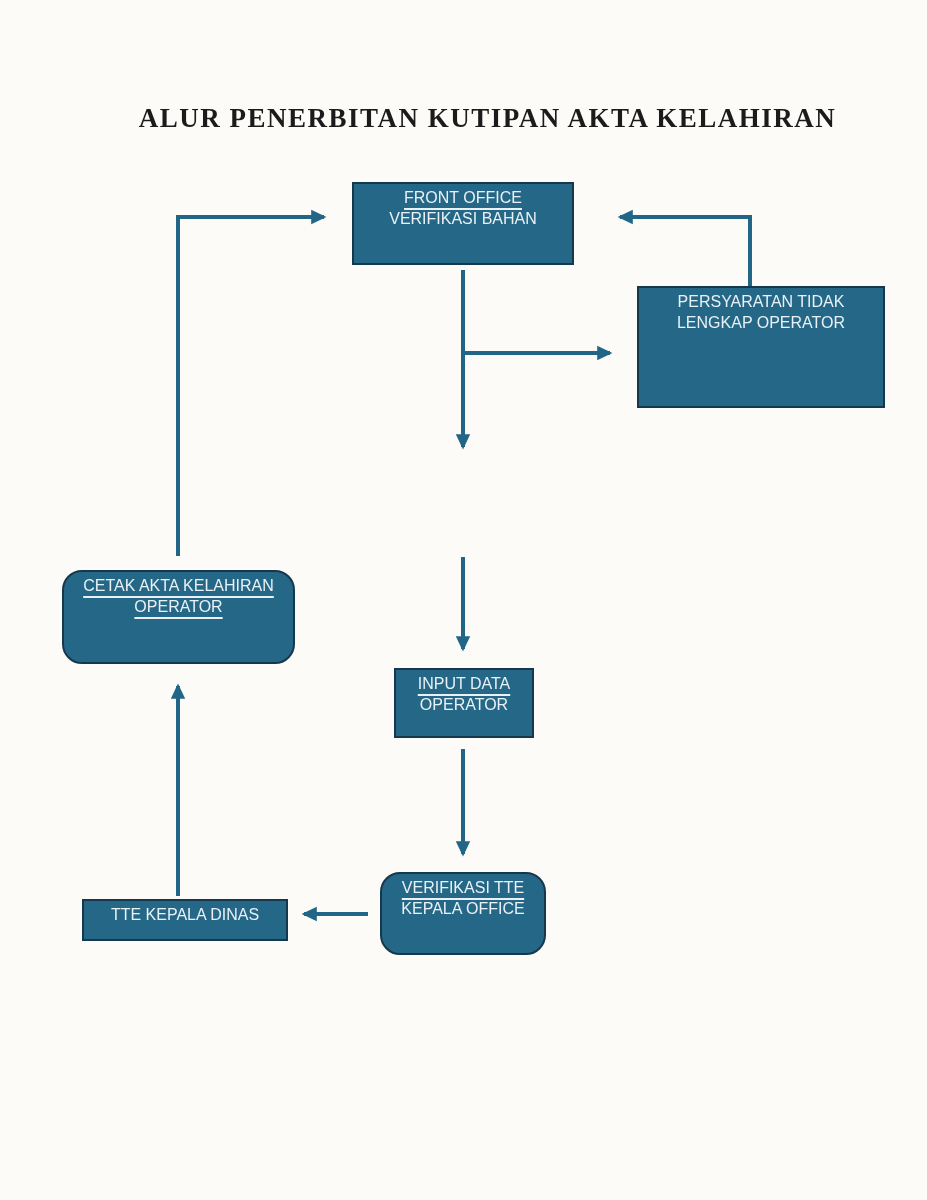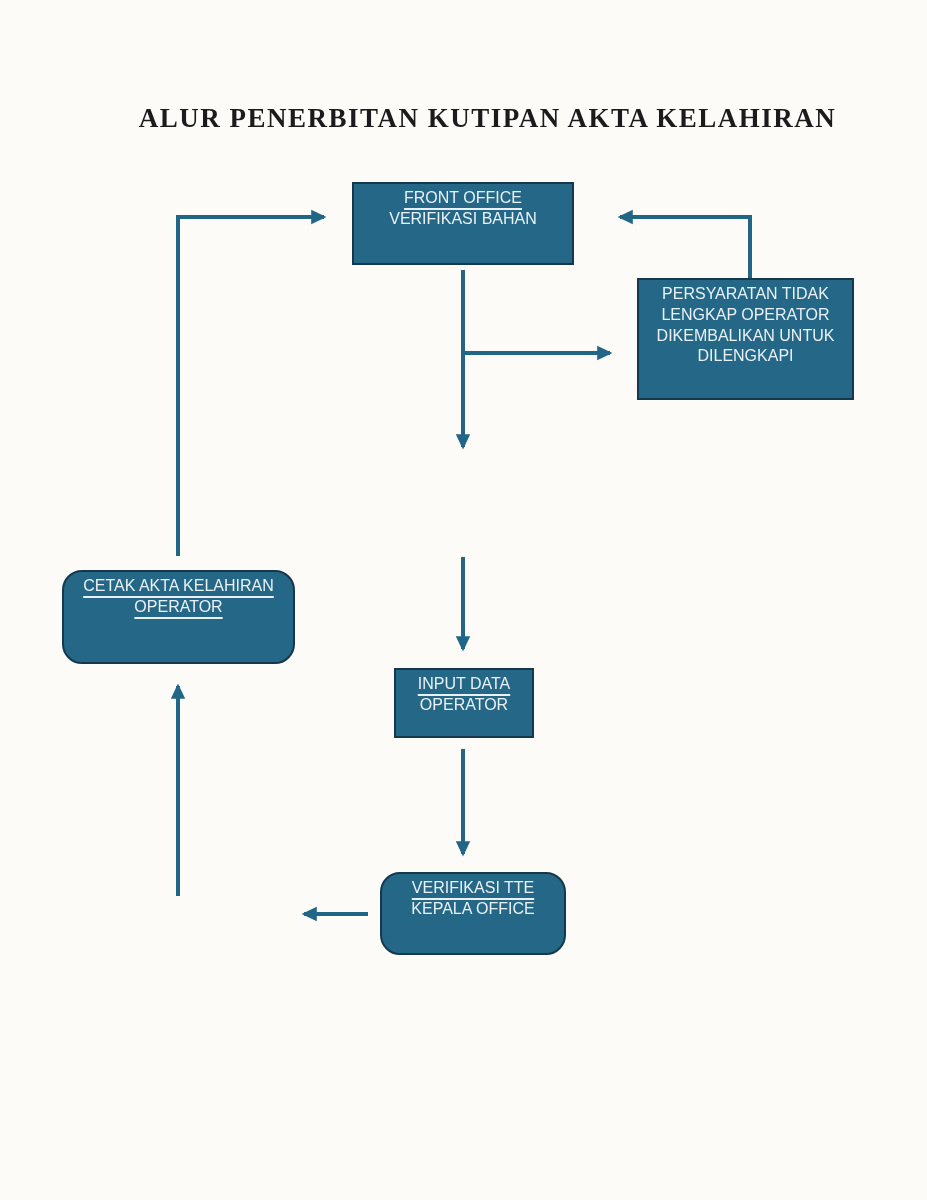--- a/index.html
+++ b/index.html
@@ -64,41 +64,40 @@
     <path d="M463 749 L463 854" marker-end="url(#arw)"></path>
     <path d="M368 914 L304 914" marker-end="url(#arw)"></path>
     <path d="M178 896 L178 686" marker-end="url(#arw)"></path>
   </svg>
 
   <div class="node" style="left:352px;top:182px;width:222px;height:83px">
     <span class="ln u">FRONT OFFICE</span>
     <span class="ln">VERIFIKASI BAHAN</span>
   </div>
 
-  <div class="node" style="left:637px;top:278px;width:217px;height:122px">
+  <div class="node" style="left:637px;top:286px;width:248px;height:122px">
     <div class="grp">
       <span class="ln">PERSYARATAN TIDAK</span>
       <span class="ln">LENGKAP OPERATOR</span>
-    </div>
-    <div class="grp">
-      <span class="ln">DIKEMBALIKAN UNTUK</span>
-      <span class="ln">DILENGKAPI</span>
     </div>
   </div>
 
 
   <div class="node round22" style="left:62px;top:570px;width:233px;height:94px">
     <span class="ln u">CETAK AKTA KELAHIRAN</span>
     <span class="ln u">OPERATOR</span>
   </div>
 
   <div class="node" style="left:394px;top:668px;width:140px;height:70px">
     <span class="ln u">INPUT DATA</span>
     <span class="ln">OPERATOR</span>
   </div>
 
-  <div class="node round22" style="left:380px;top:872px;width:186px;height:83px">
+  <div class="node round22" style="left:380px;top:872px;width:166px;height:83px">
     <span class="ln u">VERIFIKASI TTE</span>
     <span class="ln">KEPALA OFFICE</span>
   </div>
 
+  <div class="node" style="left:82px;top:899px;width:206px;height:42px">
+    <span class="ln">TTE KEPALA DINAS</span>
+  </div>
 
 </div>
 
 </body></html>

